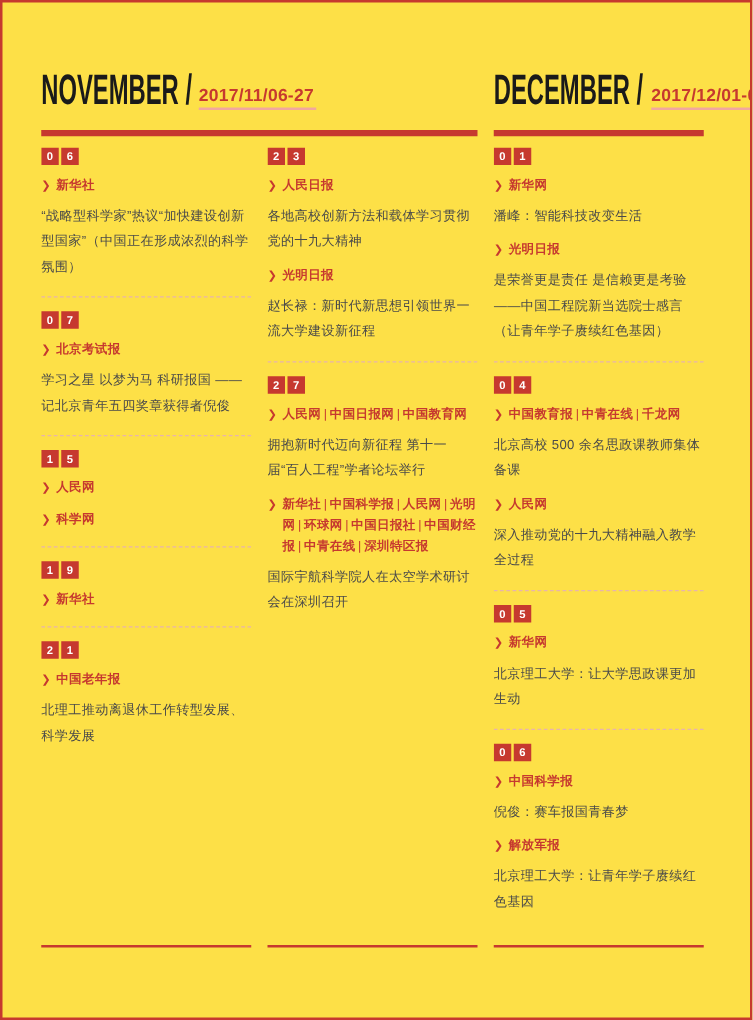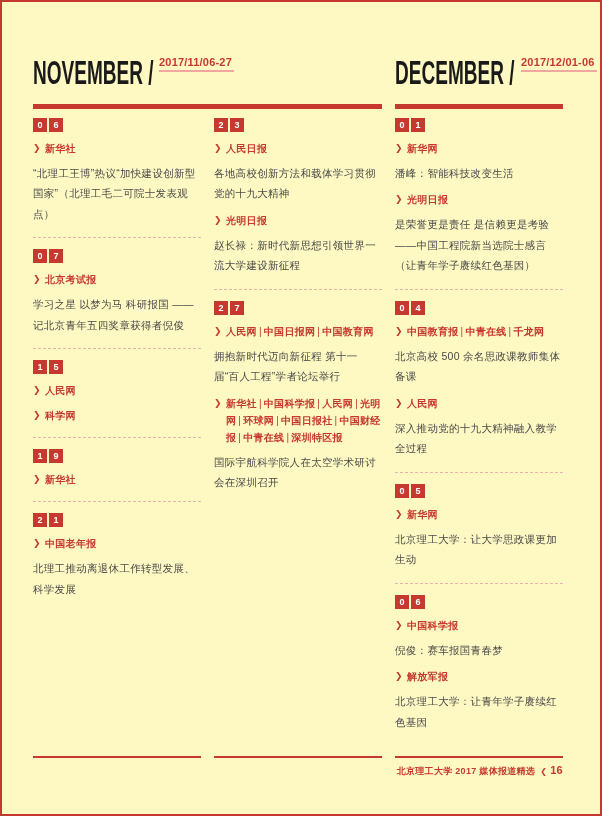--- a/index.html
+++ b/index.html
@@ -1,33 +1,33 @@
 <!DOCTYPE html>
 <html><head>
 <meta charset="utf-8">
 <style>
   html,body{margin:0;padding:0;background:#e9e9e9;}
   .page{
-    width:602px;height:816px;box-sizing:border-box;background:#fef9c3;
+    width:602px;height:816px;box-sizing:border-box;background:#fde047;
     border:2px solid var(--accent,#C6392F);
     padding:0 0 0 31px;position:relative;overflow:hidden;
     font-family:"Liberation Sans","DejaVu Sans",sans-serif;
   }
   .header-row{display:flex;margin-top:54px;}
   .header-cell{display:flex;align-items:flex-start;}
   .header-cell.wide{width:349px;margin-right:13px;}
   .header-cell.narrow{width:168px;}
   .title-wrap{width:126px;height:32px;overflow:visible;white-space:nowrap;}
   .header-title{
     display:inline-block;font-size:34px;line-height:0.95;font-weight:800;
     color:#1a1a1a;transform:scaleX(0.56);transform-origin:0 0;white-space:nowrap;
     letter-spacing:0px;
   }
   .date-range{
-    display:inline-block;font-size:11px;font-weight:700;
+    display:inline-block;margin-top:12px;font-size:14px;font-weight:700;
     color:var(--accent,#C6392F);border-bottom:2px solid var(--underline,#F2A79E);
     padding:0 2px 2px 0;letter-spacing:0.2px;white-space:nowrap;
   }
   .bars-row{display:flex;margin-top:16px;}
   .bar{height:5px;background:var(--accent,#C6392F);}
   .bar.wide{width:349px;margin-right:13px;}
   .bar.narrow{width:168px;}
   .content-row{display:flex;margin-top:9px;height:640px;}
   .col{
     width:168px;margin-right:13px;box-sizing:border-box;
@@ -84,21 +84,21 @@
   </div>
 
   <div class="content-row">
     <div class="col">
         <div class="entry">
           <div class="day-badge">
             <span class="day-square">0</span>
             <span class="day-square">6</span>
           </div>
           <div class="report-sources"><span class="chev">❯</span><span class="source-name">新华社</span></div>
-          <div class="report-title">“北理工王博”热议“加快建设创新型国家”（北理工毛二可院士发表观点）</div>
+          <div class="report-title">“战略型科学家”热议“加快建设创新型国家”（中国正在形成浓烈的科学氛围）</div>
         </div>
         <div class="entry">
           <div class="day-badge">
             <span class="day-square">0</span>
             <span class="day-square">7</span>
           </div>
           <div class="report-sources"><span class="chev">❯</span><span class="source-name">北京考试报</span></div>
           <div class="report-title">学习之星 以梦为马 科研报国 ——记北京青年五四奖章获得者倪俊</div>
         </div>
         <div class="entry">
@@ -182,17 +182,14 @@
             <span class="day-square">6</span>
           </div>
           <div class="report-sources"><span class="chev">❯</span><span class="source-name">中国科学报</span></div>
           <div class="report-title">倪俊：赛车报国青春梦</div>
           <div class="report-sources"><span class="chev">❯</span><span class="source-name">解放军报</span></div>
           <div class="report-title">北京理工大学：让青年学子赓续红色基因</div>
         </div>
       </div>
   </div>
 
-  <div class="footer">
-    <span class="footer-label">北京理工大学 2017 媒体报道精选</span><span class="footer-chev">❮</span><span class="footer-page">16</span>
-  </div>
 
 </div>
 
 </body></html>

